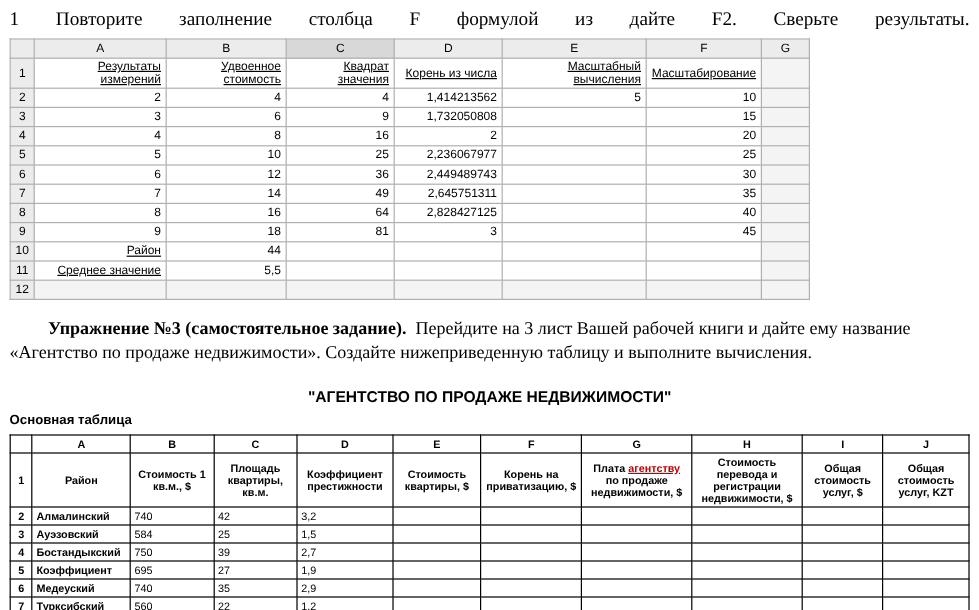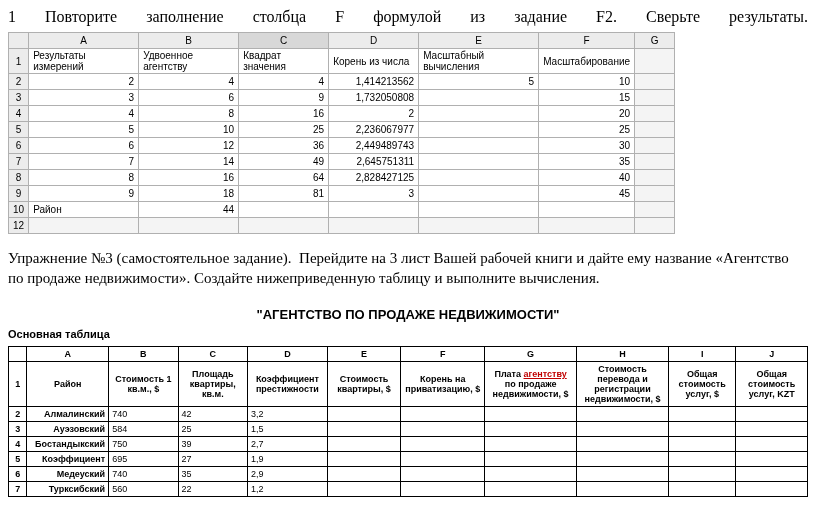--- a/index.html
+++ b/index.html
@@ -6,67 +6,67 @@
   body { font-family: Arial, sans-serif; font-size: 11px; margin: 0; padding: 8px; color: #000; background: #fff; width: 816px; }
   .top-line { font-size: 16px; font-family: "Times New Roman", serif; display: flex; justify-content: space-between; margin: 0 0 6px 0; }
   .top-line span { white-space: nowrap; }
   .ss { border-collapse: collapse; margin-bottom: 14px; }
   .ss th, .ss td { border: 1px solid #b0b0b0; font-size: 10px; padding: 1px 4px; height: 16px; }
   .ss .hdr { background: #ececec; text-align: center; font-weight: normal; }
   .ss .rownum { background: #ececec; text-align: center; width: 20px; }
   .ss .selcol { background: #d8d8d8; }
   .ss td.last { background: #f4f4f4; }
   .ss td { text-align: right; }
-  .ss td.txt { text-align: left; }
+  .ss td.txt { text-align: right; text-decoration: underline; }
   .ex3 { font-family: "Times New Roman", serif; font-size: 15px; line-height: 1.35; margin: 10px 0 18px 0; }
-  .ex3 b { font-weight: normal; }
+  .ex3 b { font-weight: bold; margin-left: 32px; }
   .agency-title { text-align: center; font-weight: bold; font-size: 13px; margin: 10px 0 6px 0; }
   .subtitle { font-weight: bold; font-size: 11px; margin: 4px 0 6px 0; }
   .tbl { border-collapse: collapse; width: 100%; }
   .tbl th, .tbl td { border: 1px solid #000; font-size: 9px; padding: 2px 3px; }
   .tbl th { font-weight: bold; text-align: center; vertical-align: middle; }
   .tbl .colhdr { height: 14px; }
   .tbl .leftnum { text-align: center; font-weight: bold; width: 18px; }
-  .tbl .dist { font-weight: bold; text-align: right; }
+  .tbl .dist { font-weight: bold; text-align: left; }
   .tbl td.num { text-align: left; }
   .red { color: #c00000; text-decoration: underline; }
 </style>
 </head>
 <body>
 
 <div class="top-line">
   <span>1</span>
     <span>Повторите</span>
     <span>заполнение</span>
     <span>столбца</span>
     <span>F</span>
     <span>формулой</span>
     <span>из</span>
-    <span>задание</span>
+    <span>дайте</span>
     <span>F2.</span>
     <span>Сверьте</span>
     <span>результаты.</span>
 </div>
 
 <table class="ss">
   <tbody>
       <tr>
     <th class="hdr rownum"></th>
     <th class="hdr" style="width:110px">A</th>
     <th class="hdr" style="width:100px">B</th>
     <th class="hdr selcol" style="width:90px">C</th>
     <th class="hdr" style="width:90px">D</th>
     <th class="hdr" style="width:120px">E</th>
     <th class="hdr" style="width:90px">F</th>
     <th class="hdr" style="width:40px">G</th>
   </tr>
   <tr>
     <td class="rownum">1</td>
     <td class="txt">Результаты измерений</td>
-    <td class="txt">Удвоенное агентству</td>
+    <td class="txt">Удвоенное стоимость</td>
     <td class="txt">Квадрат значения</td>
     <td class="txt">Корень из числа</td>
     <td class="txt">Масштабный вычисления</td>
     <td class="txt">Масштабирование</td>
     <td class="last"></td>
   </tr>
   <tr>
         <td class="rownum">2</td>
         <td>2</td>
         <td>4</td>
@@ -143,20 +143,30 @@
         <td>81</td>
         <td>3</td>
         <td></td>
         <td>45</td>
         <td class="last"></td>
       </tr>
   <tr>
         <td class="rownum">10</td>
         <td class="txt">Район</td>
         <td>44</td>
+        <td></td>
+        <td></td>
+        <td></td>
+        <td></td>
+        <td class="last"></td>
+      </tr>
+  <tr>
+        <td class="rownum">11</td>
+        <td class="txt">Среднее значение</td>
+        <td>5,5</td>
         <td></td>
         <td></td>
         <td></td>
         <td></td>
         <td class="last"></td>
       </tr>
   <tr>
         <td class="rownum">12</td>
         <td class="txt last"></td>
         <td class="last"></td>

